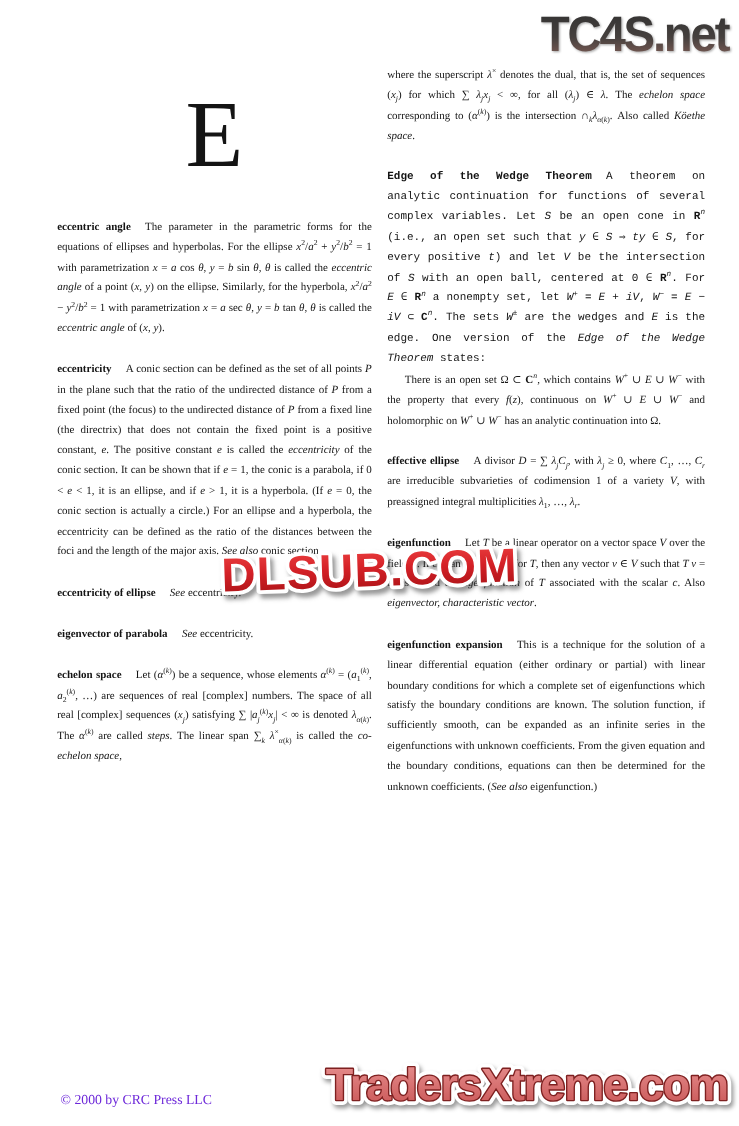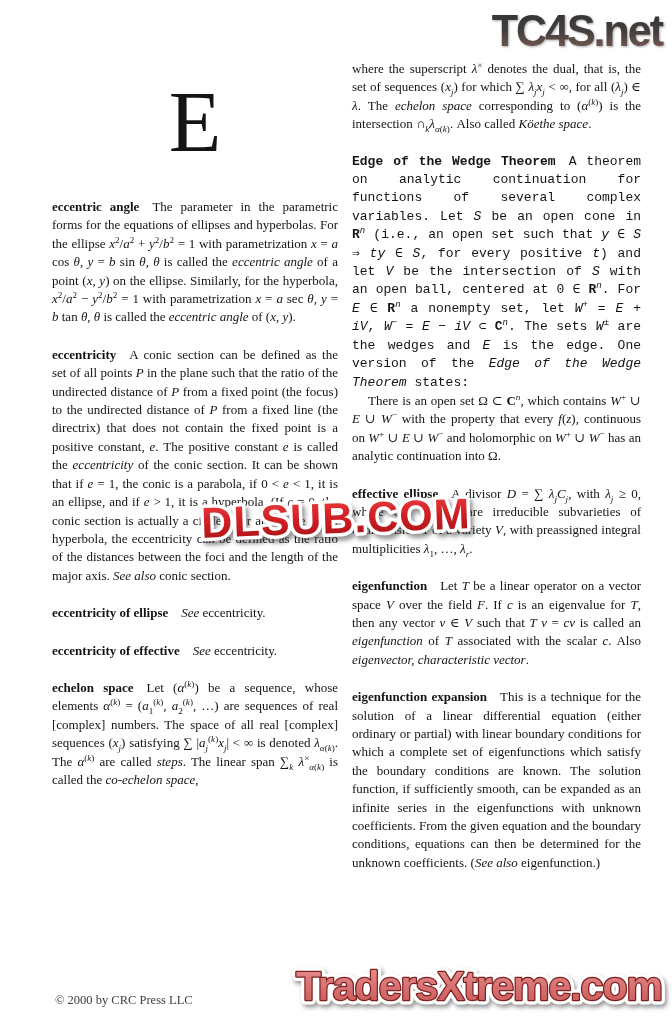--- a/index.html
+++ b/index.html
@@ -10,47 +10,47 @@
   }
   .col{position:absolute;top:60px;}
   .col-left{left:52px;width:286px;}
   .col-right{left:352px;width:289px;}
   .letter{
     text-align:center;font-size:86px;line-height:72px;
     margin:26px 0 40px 0;font-weight:400;
   }
   p.entry{
     margin:0 0 19px 0;text-align:justify;
-    font-size:13px;line-height:18.4px;
+    font-size:10px;line-height:18.4px;
   }
   p.entry .term{font-weight:bold;margin-right:13px;}
   p.entry.no-gap{margin-bottom:0;font-family:Liberation Mono, monospace;}
   p.entry.indent{text-indent:16px;}
   sup,sub{font-size:70%;line-height:0;}
   .copyright{
-    position:absolute;left:55px;top:993px;font-size:12.5px;color:#404040;
+    position:absolute;left:55px;top:993px;font-size:12.5px;color:#6d28d9;
   }
   .wm{position:absolute;pointer-events:none;}
   .wm-top{top:1px;right:6px;filter:drop-shadow(1px 1px 1px rgba(0,0,0,0.35));}
   .wm-mid{left:186px;top:483px;filter:drop-shadow(3px 4px 2px rgba(50,50,50,0.5));}
   .wm-bot{left:290px;top:957px;filter:drop-shadow(2px 3px 2px rgba(0,0,0,0.4));}
   svg text{font-family:"Liberation Sans","DejaVu Sans",sans-serif;}
 </style>
 </head>
 <body>
 
 <div class="page">
 
   <div class="col col-left">
     <div class="letter">E</div>
     <div>
         <p class="entry"><b class="term">eccentric angle</b><span>The parameter in the parametric forms for the equations of ellipses and hyperbolas. For the ellipse <i>x</i><sup>2</sup>/<i>a</i><sup>2</sup> + <i>y</i><sup>2</sup>/<i>b</i><sup>2</sup> = 1 with parametrization <i>x</i> = <i>a</i> cos <i>θ</i>, <i>y</i> = <i>b</i> sin <i>θ</i>, <i>θ</i> is called the <i>eccentric angle</i> of a point (<i>x</i>, <i>y</i>) on the ellipse. Similarly, for the hyperbola, <i>x</i><sup>2</sup>/<i>a</i><sup>2</sup> − <i>y</i><sup>2</sup>/<i>b</i><sup>2</sup> = 1 with parametrization <i>x</i> = <i>a</i> sec <i>θ</i>, <i>y</i> = <i>b</i> tan <i>θ</i>, <i>θ</i> is called the <i>eccentric angle</i> of (<i>x</i>, <i>y</i>).</span></p>
         <p class="entry"><b class="term">eccentricity</b><span>A conic section can be defined as the set of all points <i>P</i> in the plane such that the ratio of the undirected distance of <i>P</i> from a fixed point (the focus) to the undirected distance of <i>P</i> from a fixed line (the directrix) that does not contain the fixed point is a positive constant, <i>e</i>. The positive constant <i>e</i> is called the <i>eccentricity</i> of the conic section. It can be shown that if <i>e</i> = 1, the conic is a parabola, if 0 &lt; <i>e</i> &lt; 1, it is an ellipse, and if <i>e</i> &gt; 1, it is a hyperbola. (If <i>e</i> = 0, the conic section is actually a circle.) For an ellipse and a hyperbola, the eccentricity can be defined as the ratio of the distances between the foci and the length of the major axis. <i>See also</i> conic section.</span></p>
         <p class="entry"><b class="term">eccentricity of ellipse</b><span><i>See</i> eccentricity.</span></p>
-        <p class="entry"><b class="term">eccentricity of effective</b><span><i>See</i> eccentricity.</span></p>
+        <p class="entry"><b class="term">eigenvector of parabola</b><span><i>See</i> eccentricity.</span></p>
         <p class="entry"><b class="term">echelon space</b><span>Let (<i>α</i><sup>(<i>k</i>)</sup>) be a sequence, whose elements <i>α</i><sup>(<i>k</i>)</sup> = (<i>a</i><sub>1</sub><sup>(<i>k</i>)</sup>, <i>a</i><sub>2</sub><sup>(<i>k</i>)</sup>, …) are sequences of real [complex] numbers. The space of all real [complex] sequences (<i>x<sub>j</sub></i>) satisfying ∑ |<i>a<sub>j</sub></i><sup>(<i>k</i>)</sup><i>x<sub>j</sub></i>| &lt; ∞ is denoted <i>λ</i><sub><i>α</i>(<i>k</i>)</sub>. The <i>α</i><sup>(<i>k</i>)</sup> are called <i>steps</i>. The linear span ∑<sub><i>k</i></sub> <i>λ</i><sup>×</sup><sub><i>α</i>(<i>k</i>)</sub> is called the <i>co-echelon space</i>,</span></p>
       </div>
   </div>
 
   <div class="col col-right">
     <div>
         <p class="entry"><span>where the superscript <i>λ</i><sup>×</sup> denotes the dual, that is, the set of sequences (<i>x<sub>j</sub></i>) for which ∑ <i>λ<sub>j</sub>x<sub>j</sub></i> &lt; ∞, for all (<i>λ<sub>j</sub></i>) ∈ <i>λ</i>. The <i>echelon space</i> corresponding to (<i>α</i><sup>(<i>k</i>)</sup>) is the intersection ∩<sub><i>k</i></sub><i>λ</i><sub><i>α</i>(<i>k</i>)</sub>. Also called <i>Köethe space</i>.</span></p>
         <p class="entry no-gap"><b class="term">Edge of the Wedge Theorem</b><span>A theorem on analytic continuation for functions of several complex variables. Let <i>S</i> be an open cone in <b>R</b><sup><i>n</i></sup> (i.e., an open set such that <i>y</i> ∈ <i>S</i> ⇒ <i>ty</i> ∈ <i>S</i>, for every positive <i>t</i>) and let <i>V</i> be the intersection of <i>S</i> with an open ball, centered at 0 ∈ <b>R</b><sup><i>n</i></sup>. For <i>E</i> ∈ <b>R</b><sup><i>n</i></sup> a nonempty set, let <i>W</i><sup>+</sup> = <i>E</i> + <i>iV</i>, <i>W</i><sup>−</sup> = <i>E</i> − <i>iV</i> ⊂ <b>C</b><sup><i>n</i></sup>. The sets <i>W</i><sup>±</sup> are the wedges and <i>E</i> is the edge. One version of the <i>Edge of the Wedge Theorem</i> states:</span></p>
         <p class="entry indent"><span>There is an open set Ω ⊂ <b>C</b><sup><i>n</i></sup>, which contains <i>W</i><sup>+</sup> ∪ <i>E</i> ∪ <i>W</i><sup>−</sup> with the property that every <i>f</i>(<i>z</i>), continuous on <i>W</i><sup>+</sup> ∪ <i>E</i> ∪ <i>W</i><sup>−</sup> and holomorphic on <i>W</i><sup>+</sup> ∪ <i>W</i><sup>−</sup> has an analytic continuation into Ω.</span></p>
         <p class="entry"><b class="term">effective ellipse</b><span>A divisor <i>D</i> = ∑ <i>λ<sub>j</sub>C<sub>j</sub></i>, with <i>λ<sub>j</sub></i> ≥ 0, where <i>C</i><sub>1</sub>, …, <i>C<sub>r</sub></i> are irreducible subvarieties of codimension 1 of a variety <i>V</i>, with preassigned integral multiplicities <i>λ</i><sub>1</sub>, …, <i>λ<sub>r</sub></i>.</span></p>

